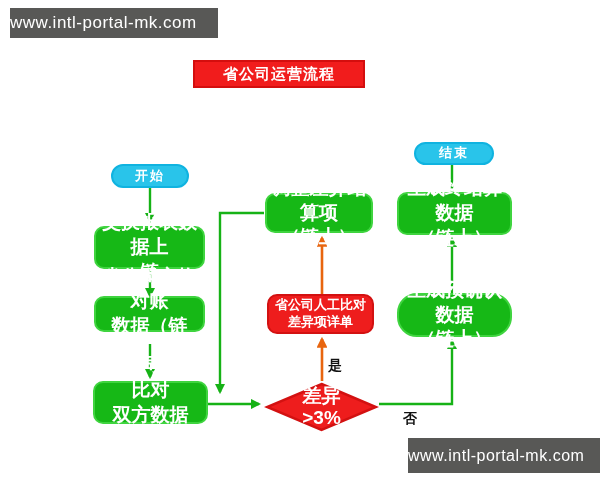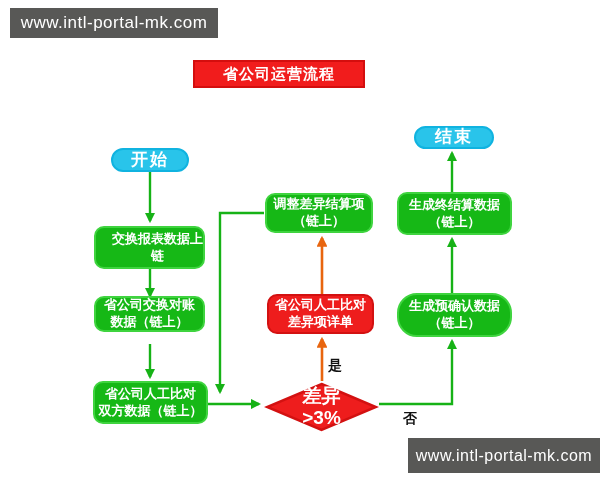--- a/index.html
+++ b/index.html
@@ -2,48 +2,48 @@
 <html style="--node-green: #16b816; --node-green-border: #3fd43f; --node-red: #ee1d1d; --node-red-border: #d31111; --terminator-cyan: #29c4ea; --terminator-cyan-border: #10b3e0; --title-red: #f11c1c; --title-red-border: #d40e0e; --arrow-green: #16b216; --arrow-orange: #e8650f; --watermark-bg: #585856; --label-black: #111111;"><head>
 <meta charset="utf-8">
 <style>
   html,body{margin:0;padding:0;background:#fff;}
   #stage{
     position:relative;width:600px;height:480px;background:#ffffff;overflow:hidden;
     font-family:"Liberation Sans","DejaVu Sans",sans-serif;
   }
   .watermark{
     position:absolute;background:var(--watermark-bg);color:#ffffff;
-    display:flex;align-items:center;justify-content:center;
+    display:flex;align-items:center;justify-content:flex-start;
     font-size:17px;letter-spacing:0.5px;
   }
   .wm-top{left:10px;top:8px;width:208px;height:30px;}
   .wm-bottom{left:408px;top:438px;width:192px;height:35px;font-size:16px;}
   .flow-title{
     position:absolute;left:193px;top:60px;width:172px;height:28px;
     background:var(--title-red);border:2px solid var(--title-red-border);
     border-radius:0;box-sizing:border-box;
     display:flex;align-items:center;justify-content:center;
     color:#fff;font-weight:bold;font-size:15px;letter-spacing:1px;
   }
   .node{
     position:absolute;box-sizing:border-box;
     display:flex;align-items:center;justify-content:center;text-align:center;
     color:#ffffff;font-weight:bold;white-space:pre-line;line-height:1.3;
   }
   .green{
     background:var(--node-green);border:2px solid var(--node-green-border);
-    border-radius:10px;font-size:13px;
+    border-radius:10px;font-size:19px;
   }
   .redbox{
     background:var(--node-red);border:2px solid var(--node-red-border);
     border-radius:10px;font-size:13px;
   }
   .pill{
     background:var(--terminator-cyan);border:2px solid var(--terminator-cyan-border);
-    border-radius:13px;font-size:17px;letter-spacing:2px;
+    border-radius:13px;font-size:13px;letter-spacing:2px;margin-top:16px;
   }
   .diamond{position:absolute;left:264px;top:382px;width:115px;height:50px;}
   .diamond svg{position:absolute;left:0;top:0;}
   .diamond .dtext{
     position:absolute;left:0;top:0;width:100%;height:100%;
     display:flex;align-items:center;justify-content:center;text-align:center;
     color:#fff;font-weight:bold;font-size:19px;line-height:1.15;white-space:pre-line;
   }
   .edge-label{
     position:absolute;color:var(--label-black);font-weight:bold;font-size:14px;

